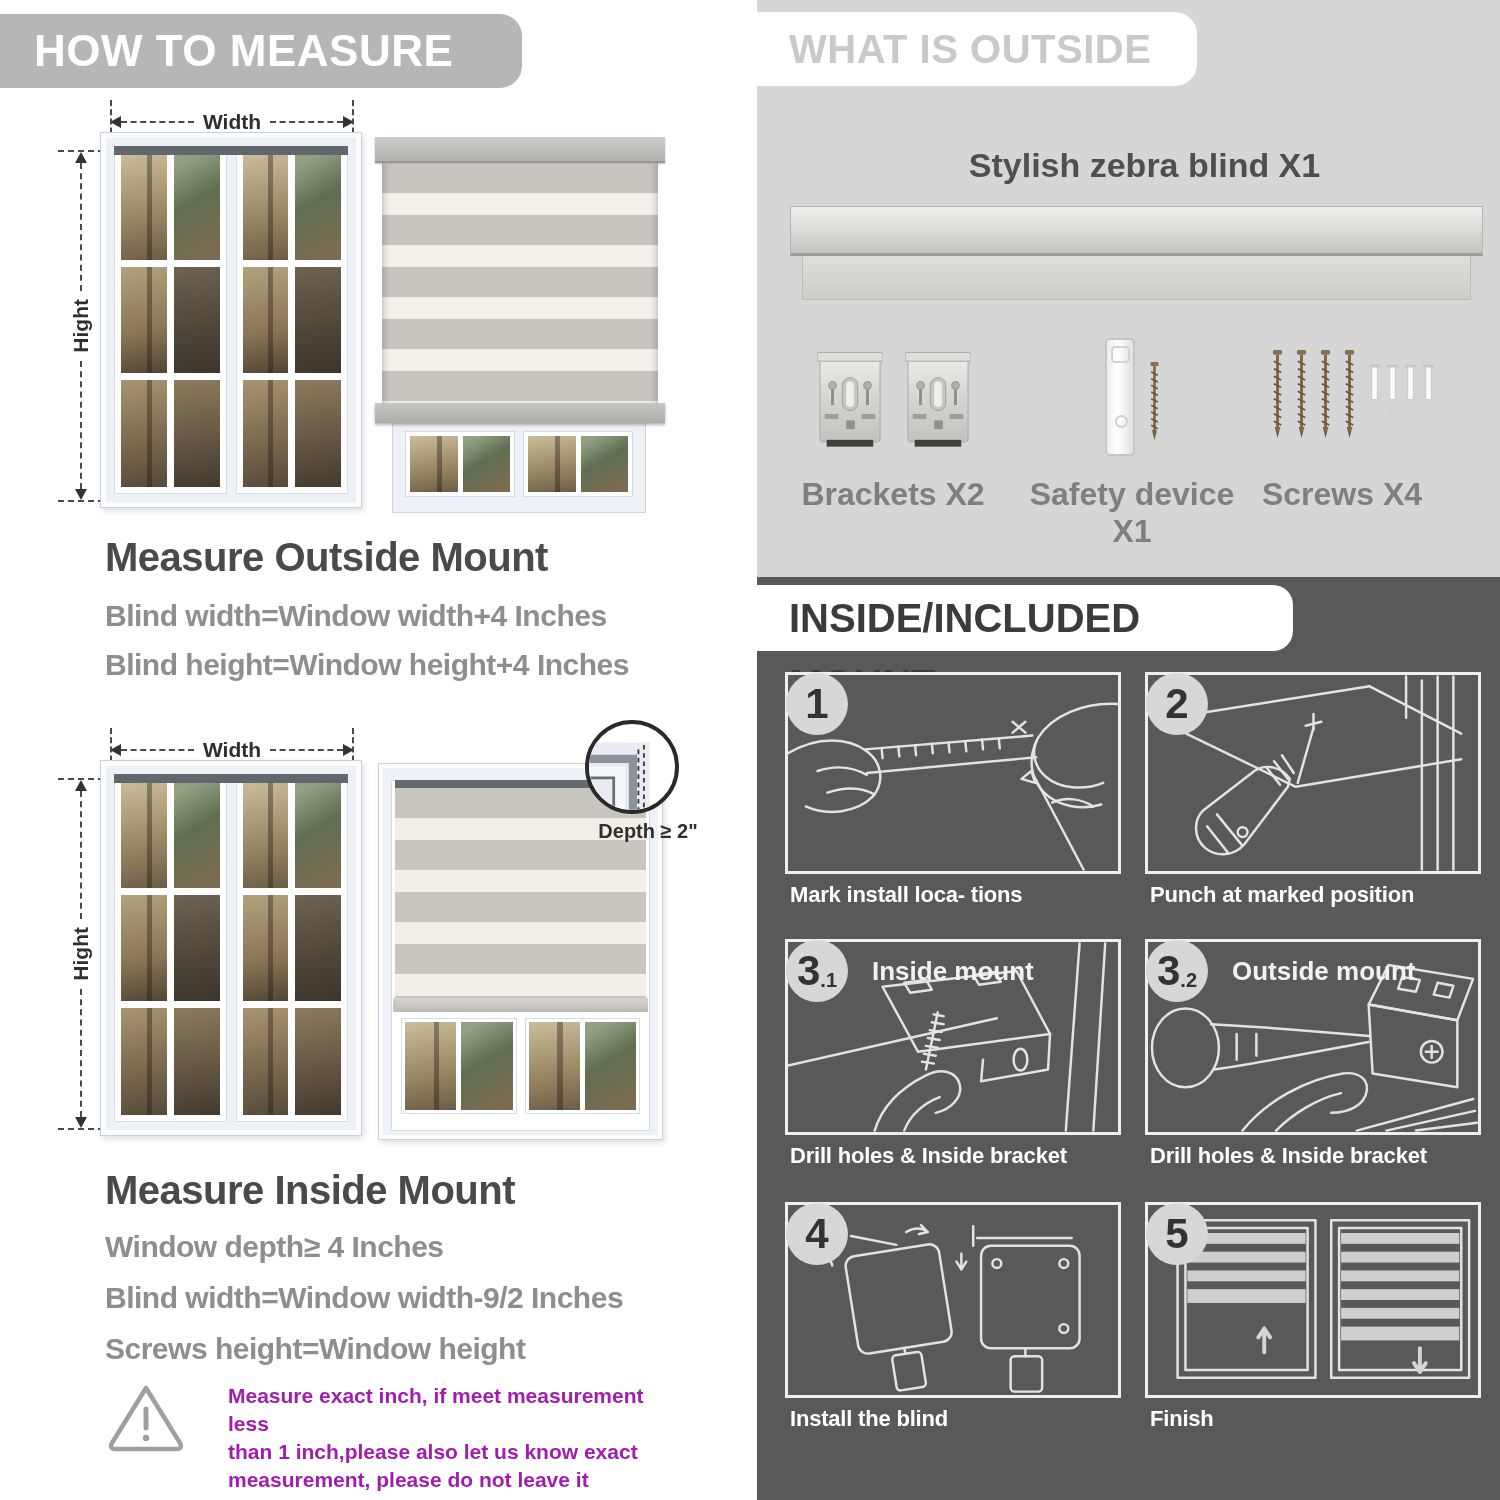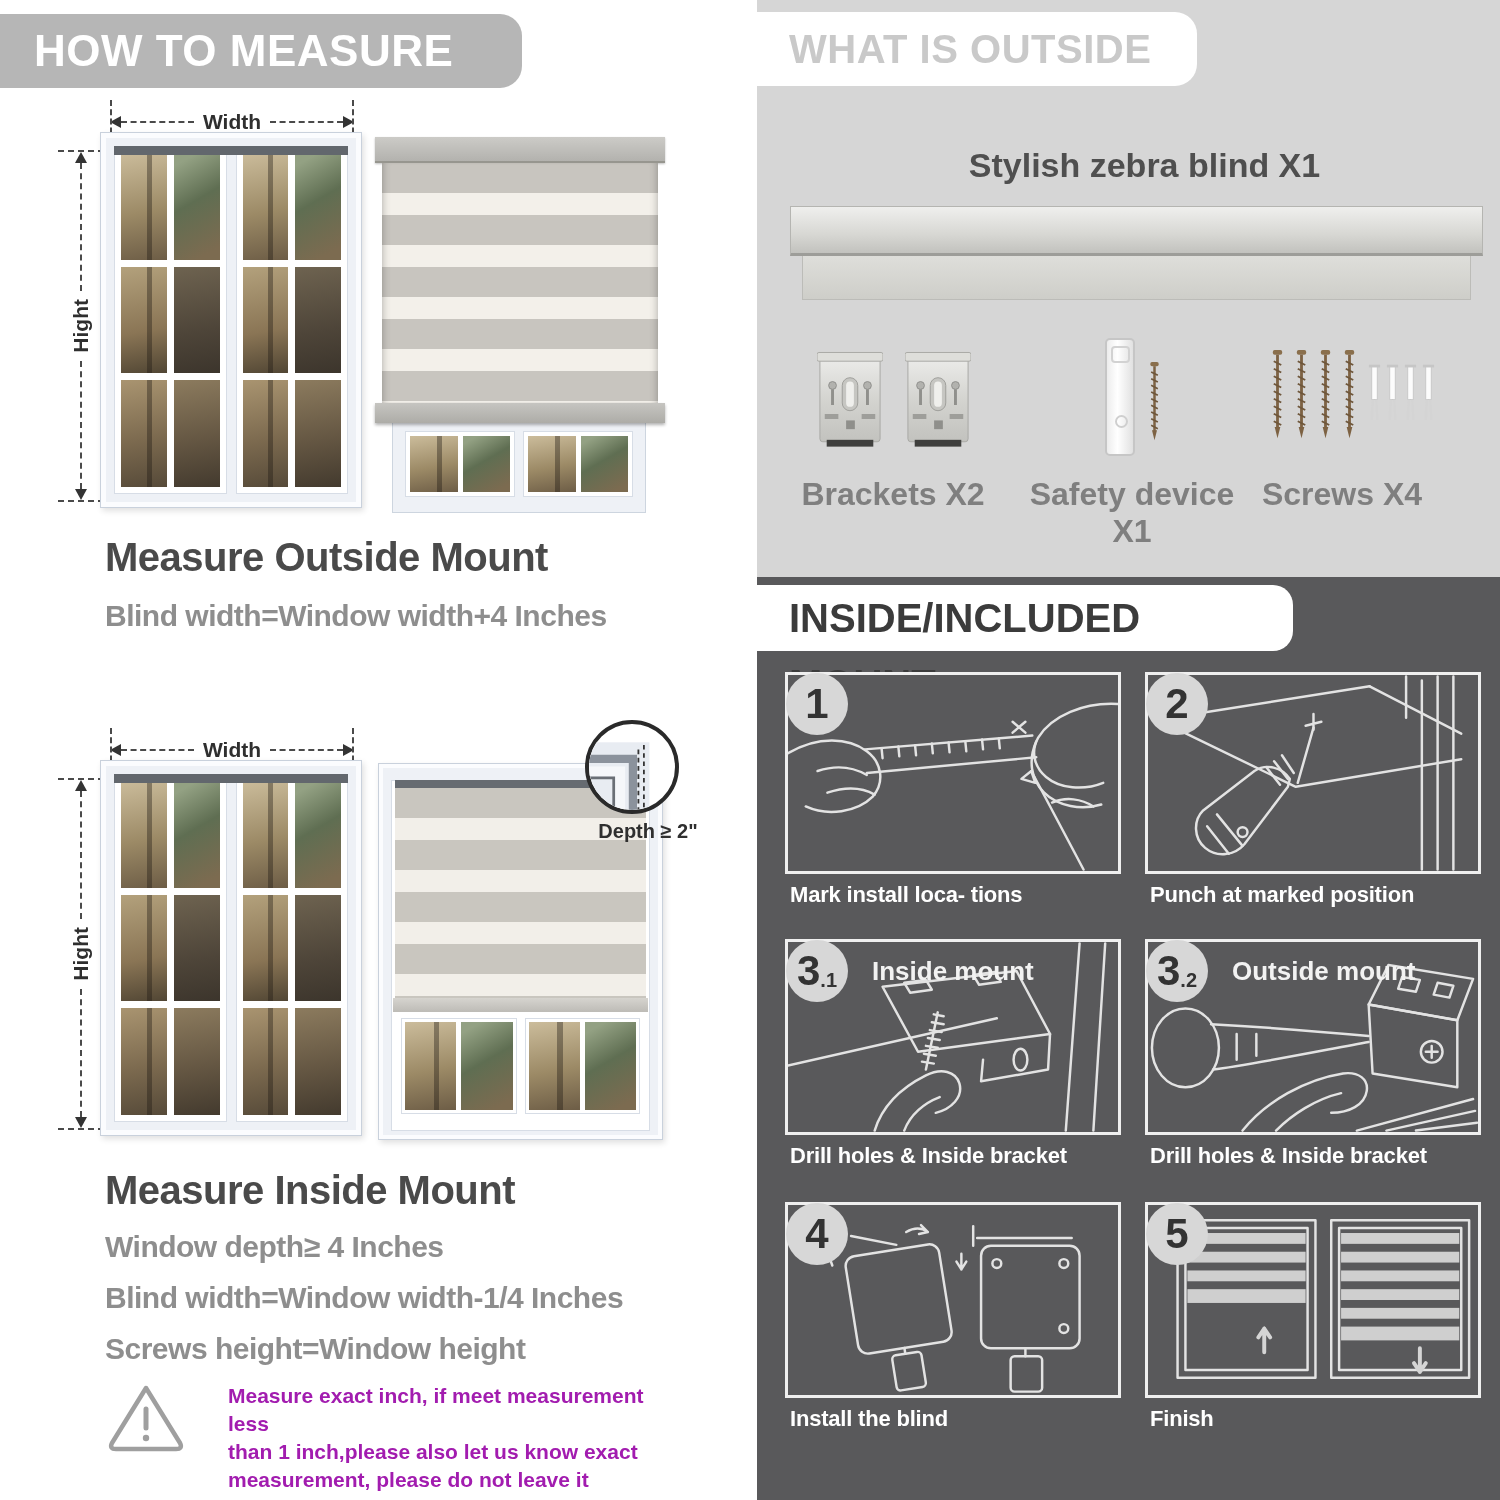--- a/index.html
+++ b/index.html
@@ -169,20 +169,21 @@
       </div>
   </div>
   <div class="abs" style="left:375px;top:137px;width:290px;">
     <div class="headrail"></div>
     <div class="fabric"></div>
     <div class="botrail"></div>
   </div>
 
   <div class="abs sec-title" style="left:105px;top:535px;">Measure Outside Mount</div>
   <div class="abs formula" style="left:105px;top:599px;">Blind width=Window width+4 Inches</div>
+  <div class="abs formula" style="left:105px;top:648px;">Blind height=Window height+4 Inches</div>
 
   <div class="abs h-arrow" style="left:110px;top:740px;width:244px;">
     <i class="ah l"></i>
       <i class="dash"></i>
     <b>Width</b>
     <i class="dash"></i>
       <i class="ah r"></i>
   </div>
   <div class="abs vdash" style="left:110px;top:728px;height:52px;"></div>
   <div class="abs vdash" style="left:352px;top:728px;height:52px;"></div>
@@ -240,21 +241,21 @@
       <path d="M0 38 h48 v56" stroke="#8b929c" stroke-width="9" fill="none"></path>
       <path d="M0 52 h34 v42" stroke="#f5f7fa" stroke-width="11" fill="none"></path>
       <path d="M0 59 h27 v35" stroke="#6a6f76" stroke-width="3" fill="none"></path>
       <path d="M54 28 v66 M60 23 v71" stroke="#333" stroke-width="2" stroke-dasharray="5 4" fill="none"></path>
     </svg>
   </div>
   <div class="abs depth-lbl" style="left:583px;top:820px;width:130px;">Depth ≥ 2"</div>
 
   <div class="abs sec-title" style="left:105px;top:1168px;">Measure Inside Mount</div>
   <div class="abs formula" style="left:105px;top:1230px;">Window depth≥ 4 Inches</div>
-  <div class="abs formula" style="left:105px;top:1281px;">Blind width=Window width-1/4 Inches</div>
+  <div class="abs formula" style="left:105px;top:1281px;">Blind width=Window width-9/2 Inches</div>
   <div class="abs formula" style="left:105px;top:1332px;">Screws height=Window height</div>
 
   <svg class="abs" style="left:105px;top:1382px;" width="82" height="74" viewBox="0 0 82 74">
     <path d="M41 6 L75 61 Q78 67 71 67 L11 67 Q4 67 7 61 Z" stroke="#9f9f9f" stroke-width="4.5" fill="none" stroke-linejoin="round"></path>
     <path d="M41 27 V46" stroke="#9f9f9f" stroke-width="5" stroke-linecap="round"></path>
     <circle cx="41" cy="56" r="3.2" fill="#9f9f9f"></circle>
   </svg>
   <div class="abs warn-text" style="left:228px;top:1382px;width:460px;">
     <div>Measure exact inch, if meet measurement less</div>
     <div>than 1 inch,please also let us know exact</div>

